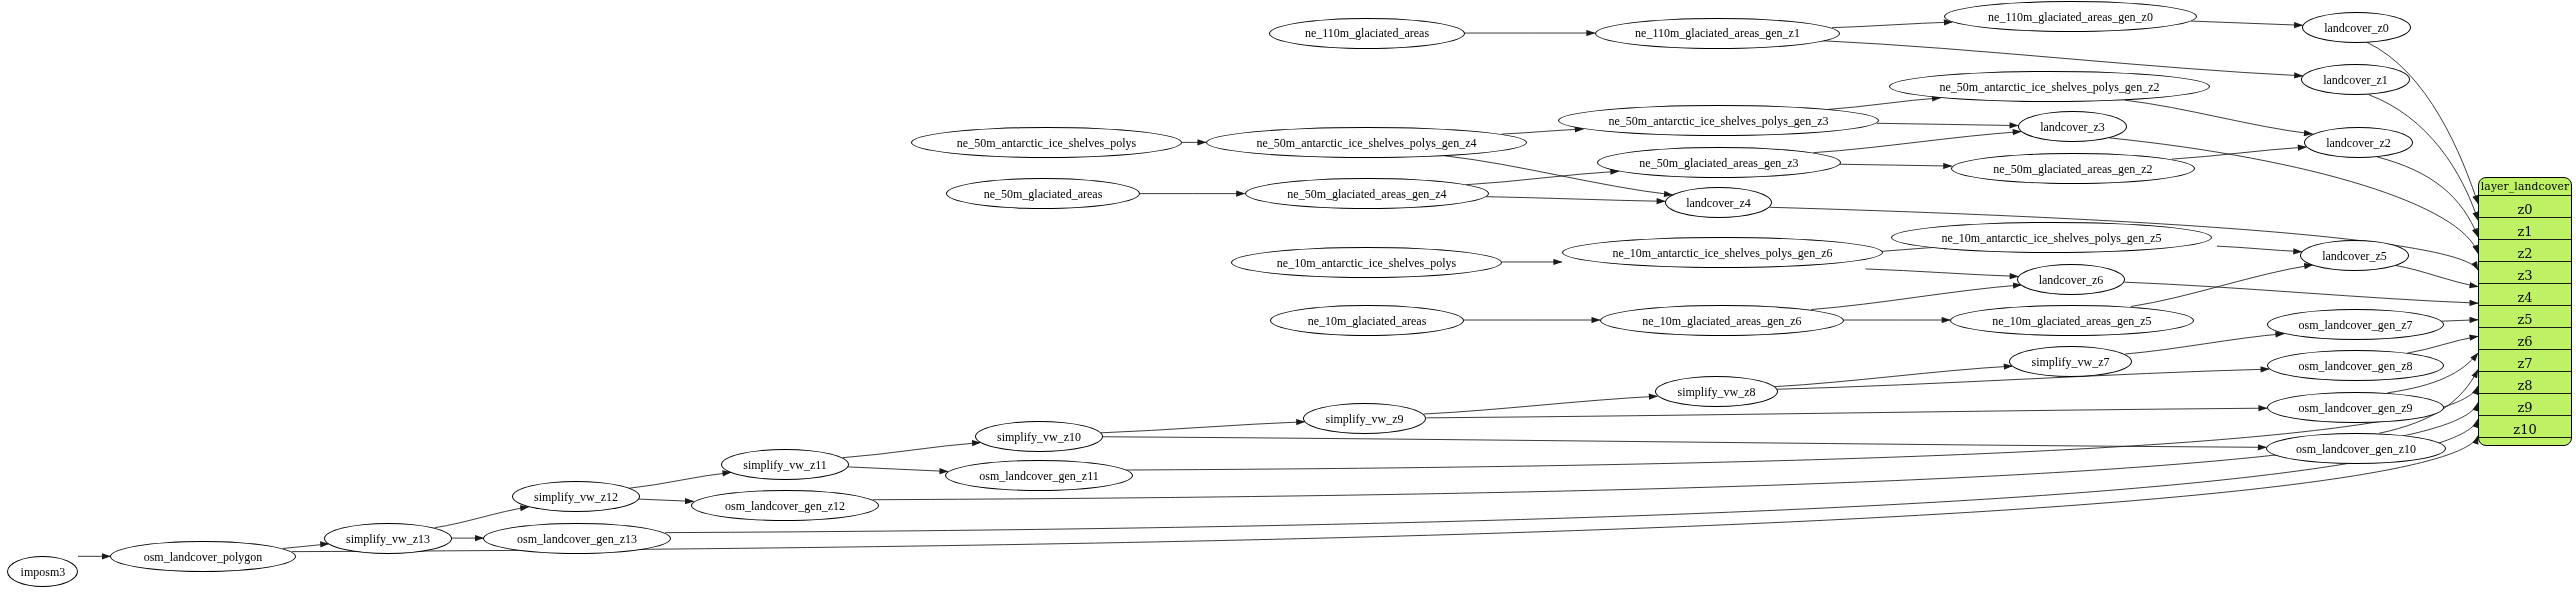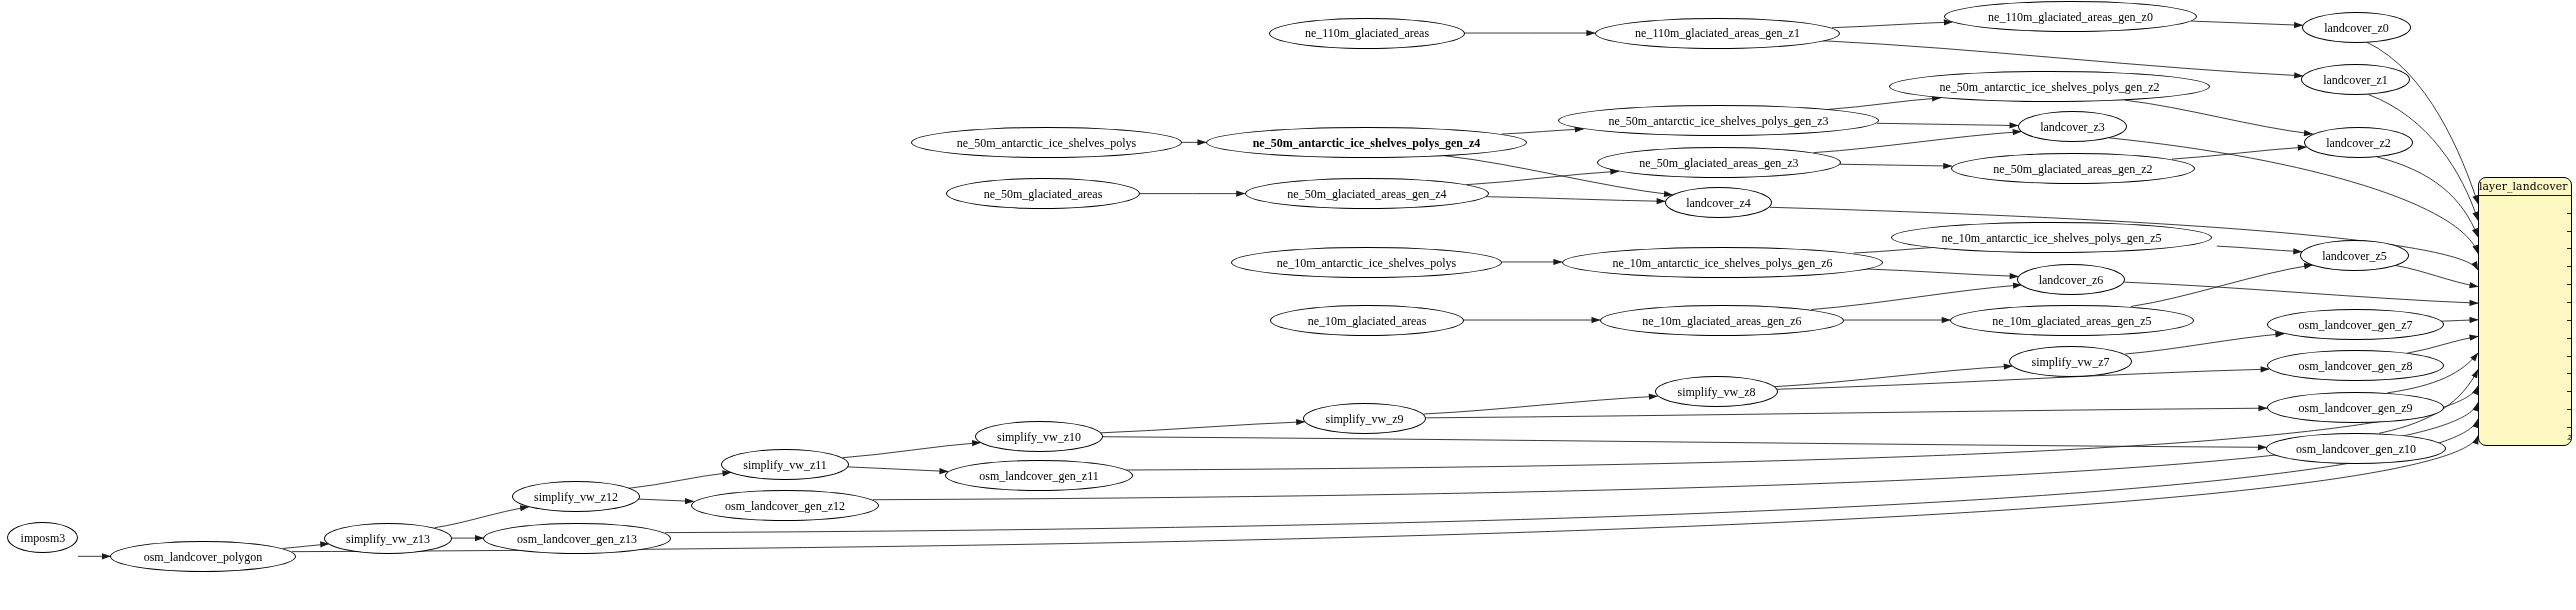--- a/index.html
+++ b/index.html
@@ -11,36 +11,37 @@
   #canvas{position:relative;width:2576px;height:611px;background:#ffffff;}
   #edge-svg{position:absolute;left:0;top:0;width:2576px;height:611px;}
   .node{
     position:absolute;box-sizing:border-box;
     border:0.9px solid #000;border-radius:50%;background:#fff;
     display:flex;align-items:center;justify-content:center;
     font-size:12px;line-height:1;white-space:nowrap;
   }
   #record-table{
     position:absolute;box-sizing:border-box;
-    background:#fef9c3;border:1.4px solid #000;border-radius:8px;
-    display:flex;overflow:hidden;
+    background:#bef264;border:1.4px solid #000;border-radius:8px;
+    display:flex;flex-direction:column;overflow:hidden;
     font-family:"DejaVu Serif",serif;
     justify-content:space-between;
   }
   .t-header{
     box-sizing:border-box;height:17.7px;flex:0 0 17.7px;
     border-bottom:1px solid #1a1a1a;
     display:flex;align-items:center;justify-content:center;
     font-size:10.8px;letter-spacing:0.1px;
   }
   .t-row{
     box-sizing:border-box;flex:1 1 auto;
     border-bottom:1px solid #1a1a1a;
     display:flex;align-items:center;justify-content:center;
-    font-size:10px;
+    font-size:13px;
+    margin-top:6px;
   }
   .t-row:last-child{border-bottom:none;font-style:italic;}
   .edge{fill:none;stroke:#1a1a1a;stroke-width:1.5px;}
 </style>
 </head>
 <body>
 
 <div id="canvas">
   <svg id="edge-svg" viewBox="0 0 4524 1073" xmlns="http://www.w3.org/2000/svg">
     <defs>
@@ -100,21 +101,21 @@
         <path d="M4227.5,620.2 C4268.6,613.7 4310.9,597.1 4352,590.6" class="edge" marker-end="url(#arrow)"></path>
         <path d="M4192.9,689.9 C4280.4,677.2 4324,654.8 4352,619.7" class="edge" marker-end="url(#arrow)"></path>
         <path d="M4178.4,760.9 C4273.9,740.7 4324,704.8 4352,648.7" class="edge" marker-end="url(#arrow)"></path>
         <path d="M1978.2,825.4 C3829.8,816.6 4324,751.6 4352,677.8" class="edge" marker-end="url(#arrow)"></path>
         <path d="M1532.7,877.6 C3731.8,867.4 4324,791.9 4352,706.9" class="edge" marker-end="url(#arrow)"></path>
         <path d="M1168.1,935.4 C3651.5,923.4 4324,821 4352,736" class="edge" marker-end="url(#arrow)"></path>
       </g>
   </svg>
 
   <div id="nodes">
-      <div class="node" style="left: 7.4px; top: 522px; width: 71px; height: 31px;">
+      <div class="node" style="left: 7.4px; top: 556px; width: 71px; height: 31px;">
         <span>imposm3</span>
       </div>
       <div class="node" style="left: 110px; top: 541px; width: 186px; height: 31px;">
         <span>osm_landcover_polygon</span>
       </div>
       <div class="node" style="left: 324px; top: 523px; width: 128px; height: 31px;">
         <span>simplify_vw_z13</span>
       </div>
       <div class="node" style="left: 483px; top: 523px; width: 188px; height: 31px;">
         <span>osm_landcover_gen_z13</span>
@@ -181,21 +182,21 @@
       </div>
       <div class="node" style="left: 2300px; top: 240px; width: 109px; height: 31px;">
         <span>landcover_z5</span>
       </div>
       <div class="node" style="left: 2017px; top: 264px; width: 108px; height: 31px;">
         <span>landcover_z6</span>
       </div>
       <div class="node" style="left: 911px; top: 127px; width: 271px; height: 31px;">
         <span>ne_50m_antarctic_ice_shelves_polys</span>
       </div>
-      <div class="node" style="left: 1206px; top: 127px; width: 321px; height: 31px; font-weight: bold;">
+      <div class="node" style="left: 1206px; top: 127px; width: 321px; height: 31px;">
         <span>ne_50m_antarctic_ice_shelves_polys_gen_z4</span>
       </div>
       <div class="node" style="left: 1558px; top: 105px; width: 321px; height: 31px;">
         <span>ne_50m_antarctic_ice_shelves_polys_gen_z3</span>
       </div>
       <div class="node" style="left: 1889px; top: 71px; width: 321px; height: 31px;">
         <span>ne_50m_antarctic_ice_shelves_polys_gen_z2</span>
       </div>
       <div class="node" style="left: 946px; top: 178px; width: 194px; height: 31px;">
         <span>ne_50m_glaciated_areas</span>
@@ -205,21 +206,21 @@
       </div>
       <div class="node" style="left: 1597px; top: 147px; width: 244px; height: 31px;">
         <span>ne_50m_glaciated_areas_gen_z3</span>
       </div>
       <div class="node" style="left: 1951px; top: 153px; width: 244px; height: 31px;">
         <span>ne_50m_glaciated_areas_gen_z2</span>
       </div>
       <div class="node" style="left: 1231px; top: 247px; width: 271px; height: 31px;">
         <span>ne_10m_antarctic_ice_shelves_polys</span>
       </div>
-      <div class="node" style="left: 1562px; top: 247px; width: 321px; height: 31px;">
+      <div class="node" style="left: 1562px; top: 237px; width: 321px; height: 31px;">
         <span>ne_10m_antarctic_ice_shelves_polys_gen_z6</span>
       </div>
       <div class="node" style="left: 1891px; top: 222px; width: 321px; height: 31px;">
         <span>ne_10m_antarctic_ice_shelves_polys_gen_z5</span>
       </div>
       <div class="node" style="left: 1270px; top: 305px; width: 194px; height: 31px;">
         <span>ne_10m_glaciated_areas</span>
       </div>
       <div class="node" style="left: 1600px; top: 305px; width: 244px; height: 31px;">
         <span>ne_10m_glaciated_areas_gen_z6</span>

